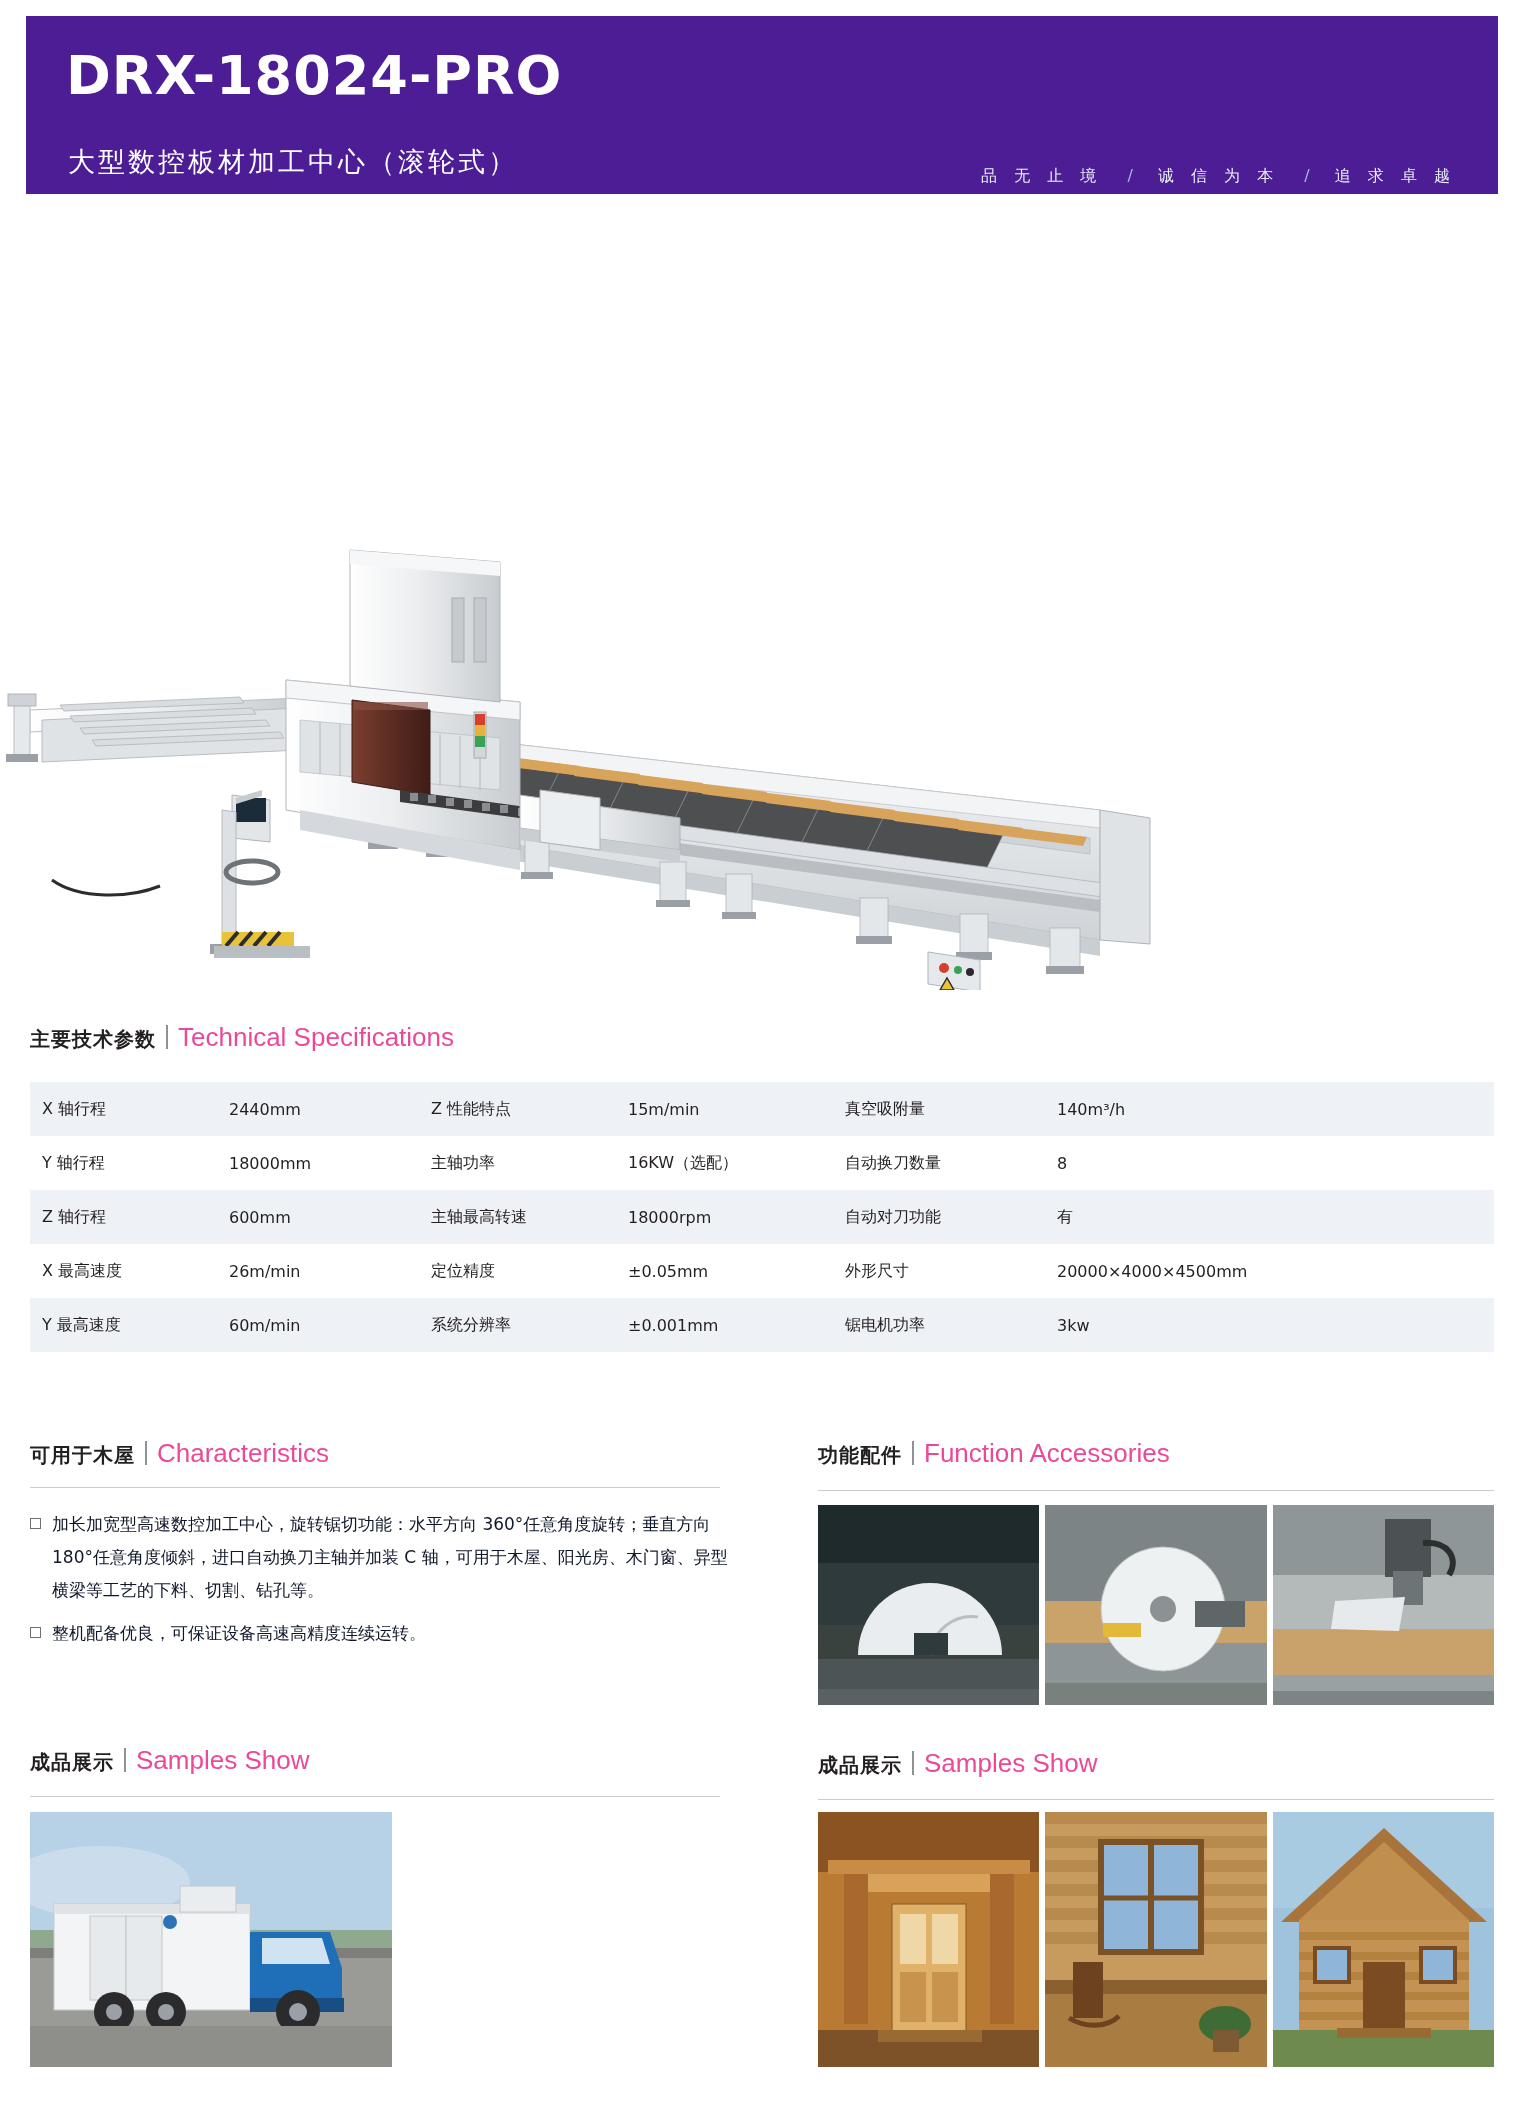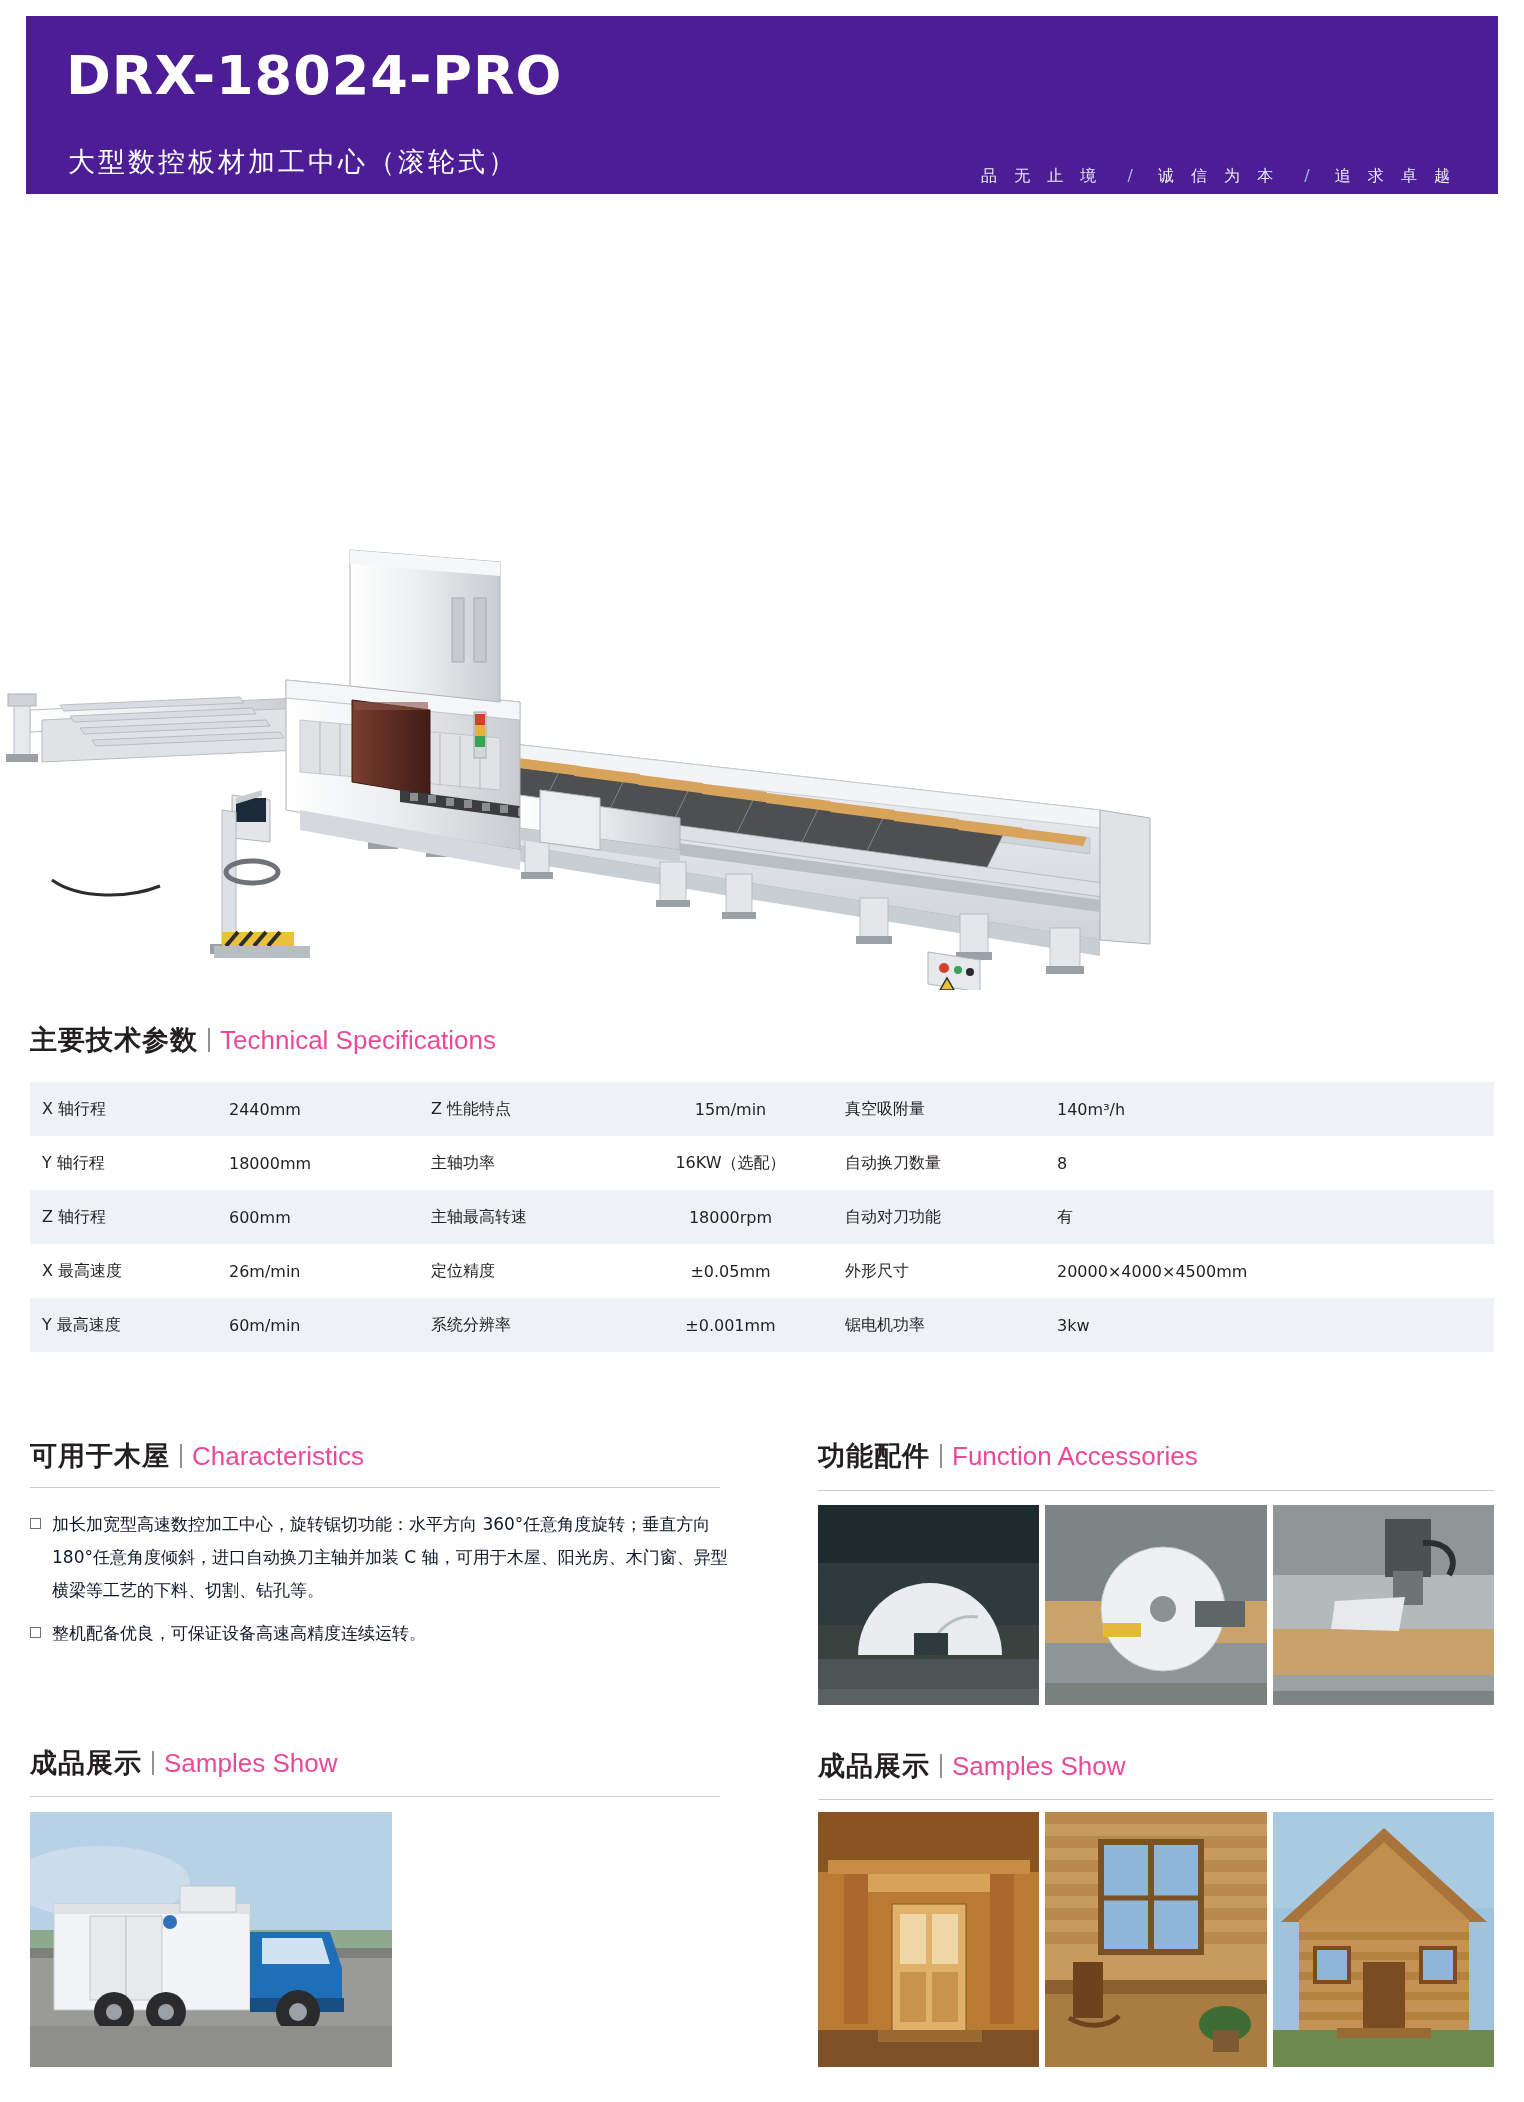--- a/index.html
+++ b/index.html
@@ -68,21 +68,21 @@
     height: 740px;
   }
   .hero svg { display: block; }
 
   
   .sec-title {
     position: absolute;
     white-space: nowrap;
   }
   .sec-title .cn {
-    font-size: 27px;
+    font-size: 20px;
     font-weight: bold;
     color: #231f20;
     font-family: "DejaVu Sans", sans-serif;
     letter-spacing: 1px;
   }
   .sec-title .bar {
     display: inline-block;
     width: 2px;
     height: 24px;
     background: #8f9193;
@@ -108,21 +108,21 @@
     padding: 0 0 0 12px;
     color: #231f20;
     font-family: "DejaVu Sans", sans-serif;
     vertical-align: middle;
   }
   .spec-table tr:nth-child(odd) { background: #eef2f6; }
   .spec-table tr:nth-child(even) { background: #ffffff; }
   .spec-table .lbl { width: 175px; }
   .spec-table .val { width: 190px; }
   .spec-table .lbl2 { width: 185px; }
-  .spec-table .val2 { width: 205px; text-align: center; }
+  .spec-table .val2 { width: 205px; }
   .spec-table .lbl3 { width: 200px; }
   .spec-table .val3 { width: auto; }
 
   
   .char-title { left: 30px; top: 1438px; }
   .char-rule {
     position: absolute;
     left: 30px;
     top: 1487px;
     width: 690px;

